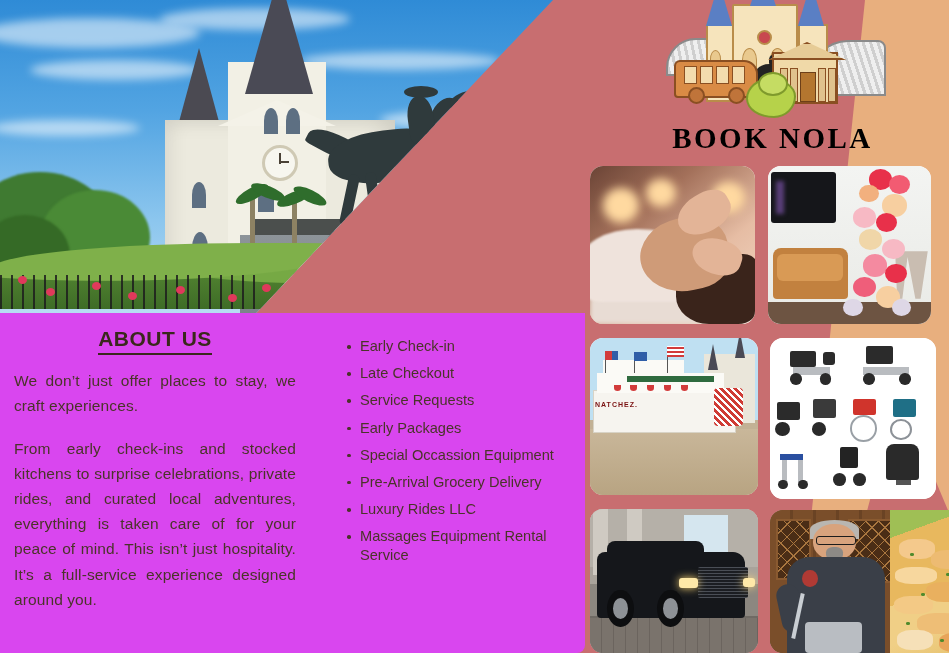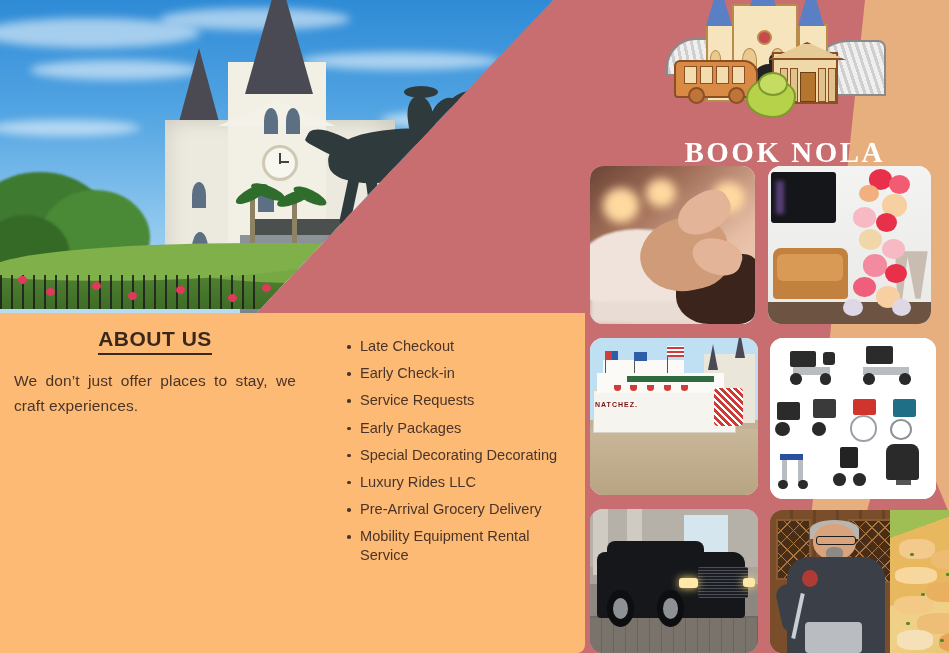--- a/index.html
+++ b/index.html
@@ -118,27 +118,27 @@
     border:2px solid #8a8a8a;border-radius:38px 8px 0 0;
     background-image:repeating-linear-gradient(72deg,#cfcfcf 0 3px,#efefef 3px 7px);}
   .l-super2{position:absolute;left:6px;top:36px;width:64px;height:34px;background:#dcdcdc;
     border:2px solid #8a8a8a;border-radius:30px 8px 0 0;
     background-image:repeating-linear-gradient(78deg,#cfcfcf 0 3px,#efefef 3px 7px);}
   .l-bush{position:absolute;left:86px;top:76px;width:46px;height:36px;background:#b6d24a;
     border:2px solid #7f9a2c;border-radius:48% 52% 44% 56%/52% 46% 54% 48%;}
   .l-bush:after{content:"";position:absolute;left:10px;top:-8px;width:26px;height:20px;
     background:#c5dc63;border:2px solid #7f9a2c;border-radius:50%;}
   .logo-text{
-    text-align:right;font-family:"Liberation Serif", serif;font-weight:700;
-    font-size:29px;letter-spacing:2.5px;color:#ffffff;line-height:1;margin-top:16px;
+    text-align:center;font-family:"Liberation Serif", serif;font-weight:700;
+    font-size:29px;letter-spacing:2.5px;color:#000000;line-height:1;margin-top:2px;
   }
 
   
   .text-panel{position:absolute;left:0;top:313px;width:585px;height:340px;z-index:7;
-    background:#fdba74;border-radius:0 0 8px 0;}
+    background:#d946ef;border-radius:0 0 8px 0;}
   .col-about{position:absolute;left:10px;top:14px;width:290px;}
   .col-addon{position:absolute;left:297px;top:14px;width:285px;}
   .sec-title{
     font-size:21px;font-weight:700;letter-spacing:.5px;color:#3a281c;
     text-align:center;border-bottom:2px solid #3a281c;display:inline-block;
     padding-bottom:1px;line-height:1.18;
   }
   .title-wrap{text-align:center;}
   .about-p{
     color:#4a3429;font-size:15.5px;line-height:1.62;text-align:justify;
@@ -384,32 +384,33 @@
     <div class="logo-text">BOOK NOLA</div>
   </div>
 
   <div class="text-panel">
 
     <div class="col-about">
       <div class="title-wrap">
         <div class="sec-title">ABOUT US</div>
       </div>
       <p class="about-p">We don’t just offer places to stay, we craft experiences.</p>
+      <p class="about-p second">From early check-ins and stocked kitchens to surprise celebrations, private rides, and curated local adventures, everything is taken care of for your peace of mind. This isn’t just hospitality. It’s a full-service experience designed around you.</p>
     </div>
 
     <div class="col-addon">
       <ul class="addon">
+        <li>Early Check-in</li>
         <li>Late Checkout</li>
-        <li>Early Check-in</li>
         <li>Service Requests</li>
         <li>Early Packages</li>
-        <li>Special Decorating Decorating</li>
+        <li>Special Occassion Equipment</li>
+        <li>Pre-Arrival Grocery Delivery</li>
         <li>Luxury Rides LLC</li>
-        <li>Pre-Arrival Grocery Delivery</li>
-        <li>Mobility Equipment Rental Service</li>
+        <li>Massages Equipment Rental Service</li>
       </ul>
     </div>
   </div>
 
   <div class="grid">
 
     <div class="card ph1">
       <div class="spa">
         <div class="cand" style="left:8%;top:14%;width:22%;height:22%;"></div>
         <div class="cand" style="left:34%;top:8%;width:18%;height:18%;"></div>

